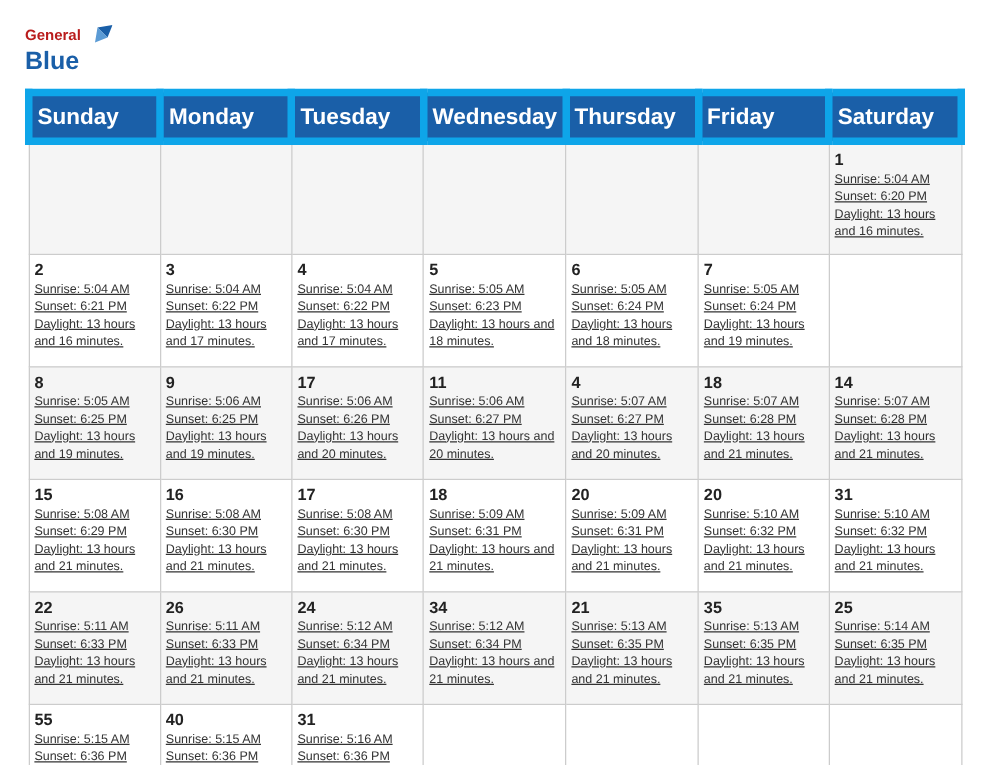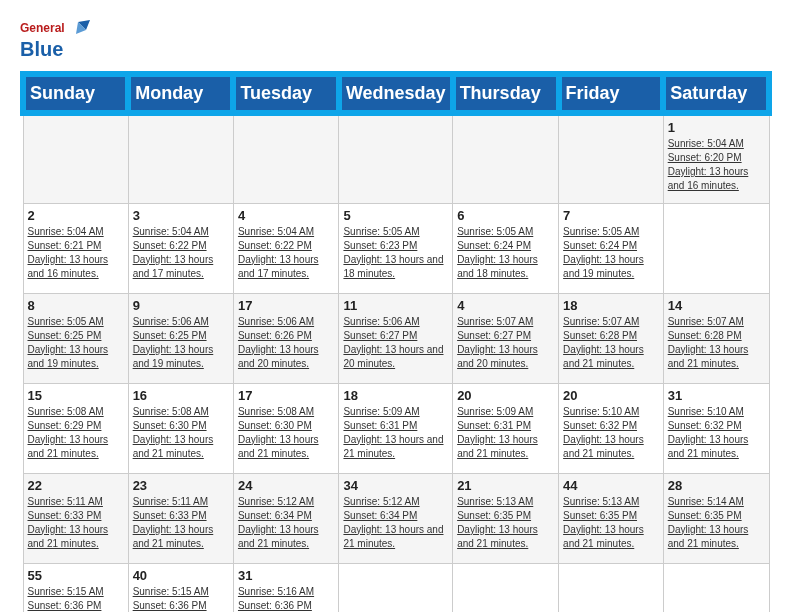--- a/index.html
+++ b/index.html
@@ -208,41 +208,41 @@
           <span class="day-num">31</span>
           <div class="day-info">Sunrise: 5:10 AM<br>Sunset: 6:32 PM<br>Daylight: 13 hours and 21 minutes.</div>
         </td>
       </tr>
       <tr>
         <td>
           <span class="day-num">22</span>
           <div class="day-info">Sunrise: 5:11 AM<br>Sunset: 6:33 PM<br>Daylight: 13 hours and 21 minutes.</div>
         </td>
         <td>
-          <span class="day-num">23</span>
+          <span class="day-num">26</span>
           <div class="day-info">Sunrise: 5:11 AM<br>Sunset: 6:33 PM<br>Daylight: 13 hours and 21 minutes.</div>
         </td>
         <td>
           <span class="day-num">24</span>
           <div class="day-info">Sunrise: 5:12 AM<br>Sunset: 6:34 PM<br>Daylight: 13 hours and 21 minutes.</div>
         </td>
         <td>
           <span class="day-num">34</span>
           <div class="day-info">Sunrise: 5:12 AM<br>Sunset: 6:34 PM<br>Daylight: 13 hours and 21 minutes.</div>
         </td>
         <td>
           <span class="day-num">21</span>
           <div class="day-info">Sunrise: 5:13 AM<br>Sunset: 6:35 PM<br>Daylight: 13 hours and 21 minutes.</div>
         </td>
         <td>
-          <span class="day-num">44</span>
+          <span class="day-num">35</span>
           <div class="day-info">Sunrise: 5:13 AM<br>Sunset: 6:35 PM<br>Daylight: 13 hours and 21 minutes.</div>
         </td>
         <td>
-          <span class="day-num">28</span>
+          <span class="day-num">25</span>
           <div class="day-info">Sunrise: 5:14 AM<br>Sunset: 6:35 PM<br>Daylight: 13 hours and 21 minutes.</div>
         </td>
       </tr>
       <tr>
         <td>
           <span class="day-num">55</span>
           <div class="day-info">Sunrise: 5:15 AM<br>Sunset: 6:36 PM<br>Daylight: 13 hours and 21 minutes.</div>
         </td>
         <td>
           <span class="day-num">40</span>

